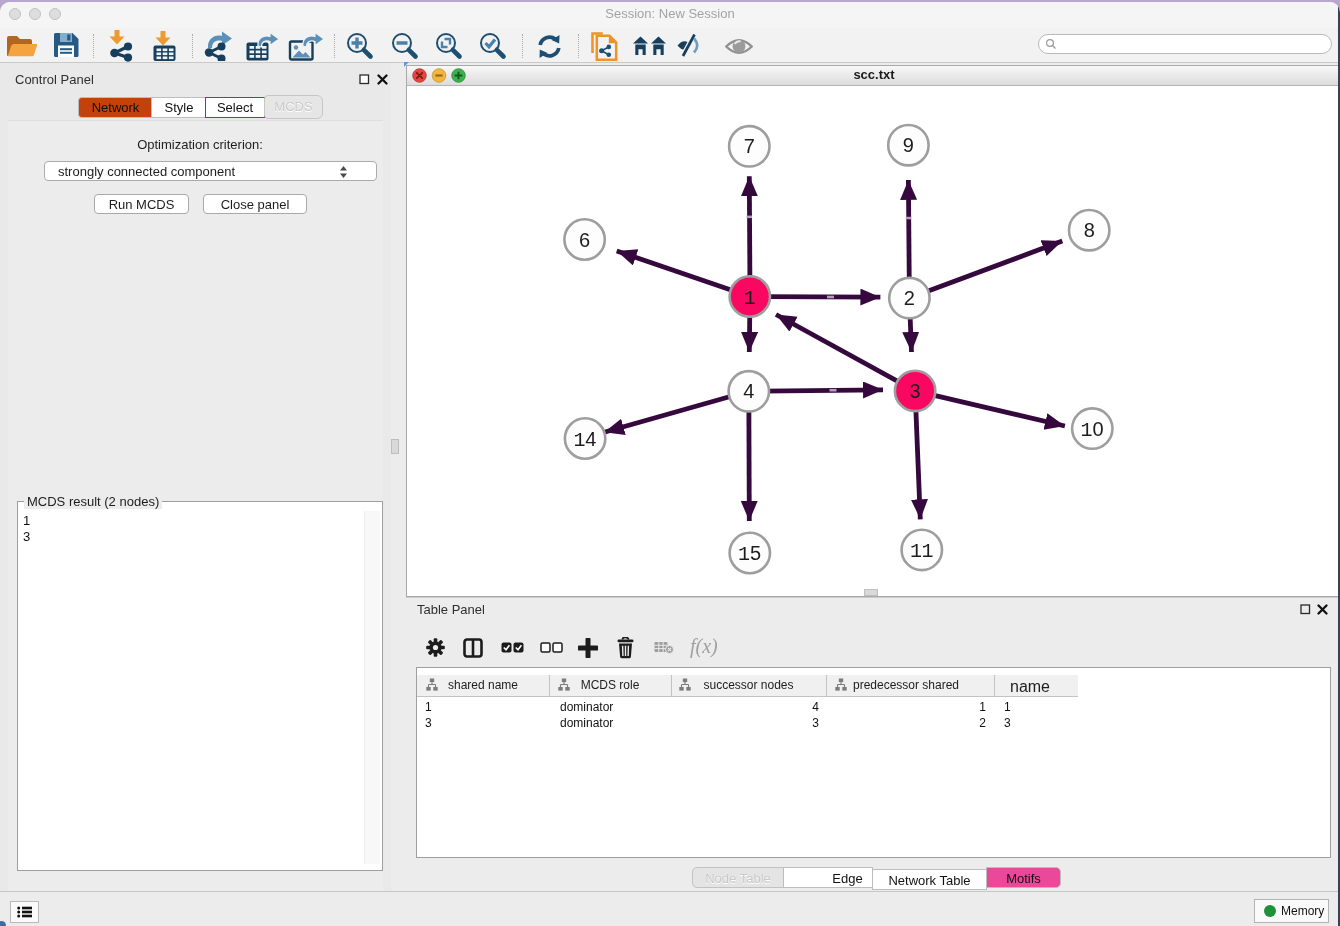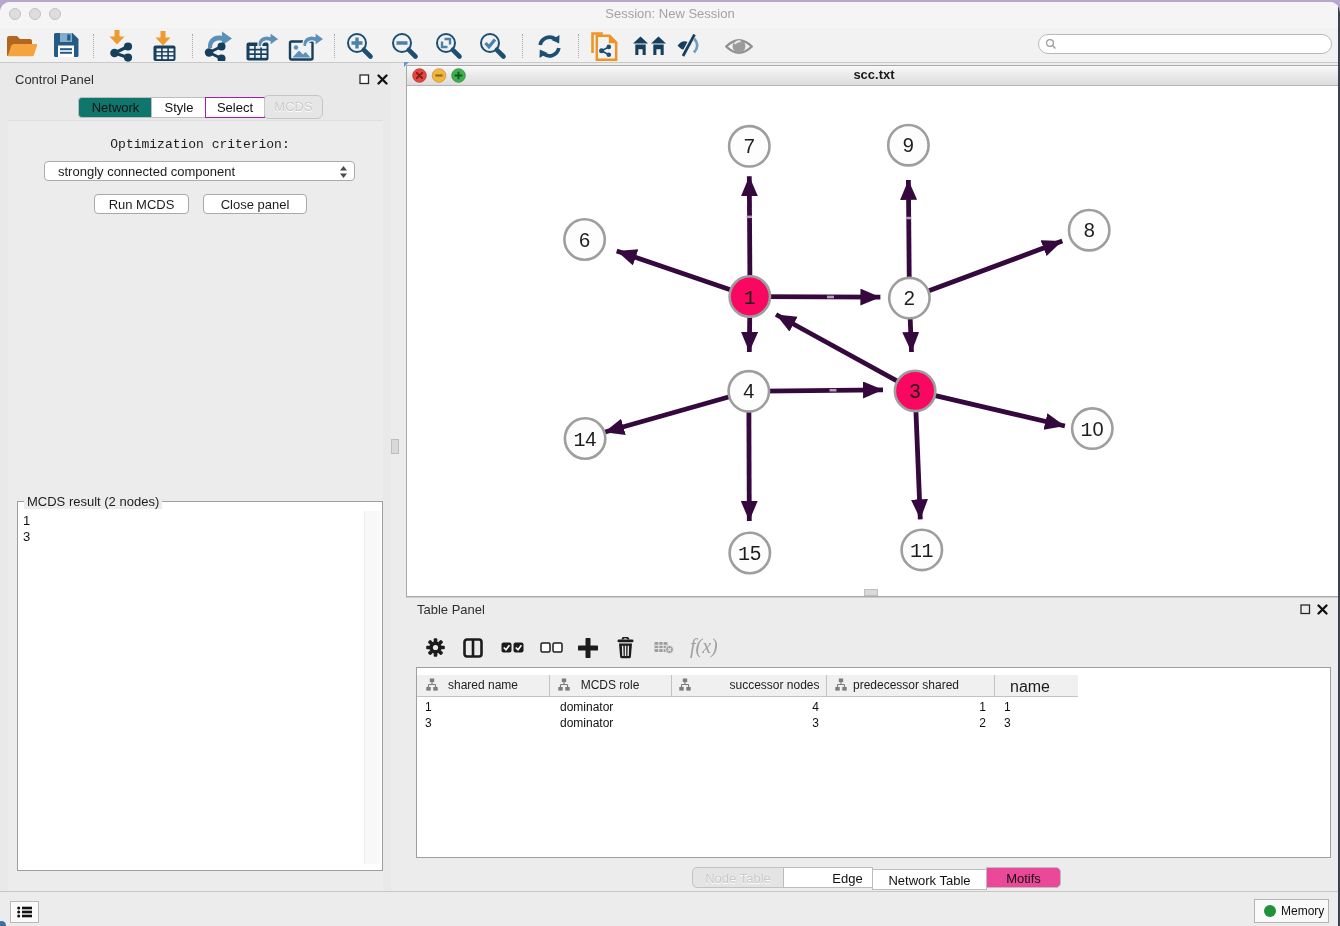--- a/index.html
+++ b/index.html
@@ -180,29 +180,29 @@
   <div class="abs" style="left:0;top:61px;width:391px;height:830px;background:#e9e9e9;">
     <div class="abs" style="left:15px;top:9px;font-size:13px;color:#2f2f2f;">Control Panel</div>
 
     <svg class="abs" style="left:359px;top:11px;" width="11" height="11" viewBox="0 0 11 11">
       <rect x="1" y="1" width="8.5" height="8.5" fill="#fff" stroke="#2a2a2a" stroke-width="1.3"></rect>
     </svg>
     <svg class="abs" style="left:377px;top:11px;" width="11" height="11" viewBox="0 0 11 11">
       <path d="M1.5 1.5 L9.5 9.5 M9.5 1.5 L1.5 9.5" stroke="#111" stroke-width="2.3" stroke-linecap="round"></path>
     </svg>
 
-    <div class="abs" style="left:78px;top:34px;width:73px;height:19px;background:#0f766e;border:1px solid #bdbdbd;border-right:none;border-radius:4px 0 0 4px;text-align:center;font-size:13px;color:#111;line-height:19px;">Network</div>
+    <div class="abs" style="left:78px;top:34px;width:73px;height:19px;background:#c2410c;border:1px solid #bdbdbd;border-right:none;border-radius:4px 0 0 4px;text-align:center;font-size:13px;color:#111;line-height:19px;">Network</div>
     <div class="abs" style="left:151px;top:34px;width:54px;height:19px;background:#fff;border:1px solid #bdbdbd;border-right:none;text-align:center;font-size:13px;color:#111;line-height:19px;">Style</div>
     <div class="abs" style="left:205px;top:34px;width:58px;height:19px;background:#fff;border:1px solid #a21caf;text-align:center;font-size:13px;color:#111;line-height:19px;">Select</div>
     <div class="abs" style="left:264px;top:32px;width:57px;height:22px;background:#e6e6e6;border:1px solid #c6c6c6;border-radius:4px 6px 6px 4px;text-align:center;font-size:13px;color:#cbcbcb;line-height:22px;text-shadow:0 1px 0 #fff;">MCDS</div>
 
     <div class="abs" style="left:8px;top:57px;width:375px;height:812px;background:#ececec;border-top:1px solid #dedede;"></div>
-    <div class="abs" style="left:9px;top:74px;width:382px;text-align:center;font-size:13px;color:#1d1d1d;font-family:Liberation Mono, monospace;">Optimization criterion:</div>
-
-    <div class="abs" style="left:44px;top:98px;width:309px;height:18px;background:#fff;border:1px solid #ababab;border-radius:4px;">
+    <div class="abs" style="left:9px;top:74px;width:382px;text-align:center;font-size:13px;color:#1d1d1d;">Optimization criterion:</div>
+
+    <div class="abs" style="left:44px;top:98px;width:309px;height:18px;background:#fff;border:1px solid #ababab;border-radius:4px;padding-left:22px;">
       <div class="abs" style="left:13px;top:2px;font-size:13px;color:#1d1d1d;">strongly connected component</div>
       <svg class="abs" style="left:293px;top:3px;" width="11" height="14" viewBox="0 0 11 14">
         <path d="M5.5 1 L9 5.4 L2 5.4 Z" fill="#4a4a4a"></path>
         <path d="M5.5 13 L9 8.6 L2 8.6 Z" fill="#4a4a4a"></path>
       </svg>
     </div>
 
     <div class="abs" style="left:94px;top:131px;width:93px;height:18px;background:#fff;border:1px solid #a9a9a9;border-radius:4px;text-align:center;font-size:13px;color:#1d1d1d;line-height:19px;">Run MCDS</div>
     <div class="abs" style="left:203px;top:131px;width:102px;height:18px;background:#fff;border:1px solid #a9a9a9;border-radius:4px;text-align:center;font-size:13px;color:#1d1d1d;line-height:19px;">Close panel</div>
 
@@ -403,21 +403,21 @@
       <svg class="abs" style="left:418px;top:10px;" width="12" height="13" viewBox="0 0 12 13">
         <g fill="#7c7c7c">
             <rect x="3.8" y="0.5" width="4.4" height="3.6"></rect>
             <rect x="0.3" y="9" width="4.4" height="3.6"></rect>
             <rect x="7.3" y="9" width="4.4" height="3.6"></rect>
           </g>
         <path d="M6 4.1 V6.5 M2.5 6.5 H9.5 M2.5 6.5 V9 M9.5 6.5 V9" fill="none" stroke="#7c7c7c" stroke-width="1.1"></path>
       </svg>
       <div class="abs" style="left:0;top:10px;width:132px;text-align:center;font-size:12px;color:#1d1d1d;">shared name</div>
       <div class="abs" style="left:132px;top:10px;width:122px;text-align:center;font-size:12px;color:#1d1d1d;">MCDS role</div>
-      <div class="abs" style="left:254px;top:10px;width:155px;text-align:center;font-size:12px;color:#1d1d1d;padding-left:26px;">successor nodes</div>
+      <div class="abs" style="left:254px;top:10px;width:155px;text-align:center;font-size:12px;color:#1d1d1d;">successor nodes</div>
       <div class="abs" style="left:409px;top:10px;width:160px;text-align:center;font-size:12px;color:#1d1d1d;">predecessor shared</div>
       <div class="abs" style="left:577px;top:10px;width:72px;text-align:center;font-size:16px;color:#1d1d1d;">name</div>
 
       <div class="abs" style="left:8px;top:32px;font-size:12px;color:#111;">1</div>
       <div class="abs" style="left:143px;top:32px;font-size:12px;color:#111;">dominator</div>
       <div class="abs" style="left:254px;top:32px;width:148px;text-align:right;font-size:12px;color:#111;">4</div>
       <div class="abs" style="left:409px;top:32px;width:160px;text-align:right;font-size:12px;color:#111;">1</div>
       <div class="abs" style="left:587px;top:32px;font-size:12px;color:#111;">1</div>
       <div class="abs" style="left:8px;top:48px;font-size:12px;color:#111;">3</div>
       <div class="abs" style="left:143px;top:48px;font-size:12px;color:#111;">dominator</div>

